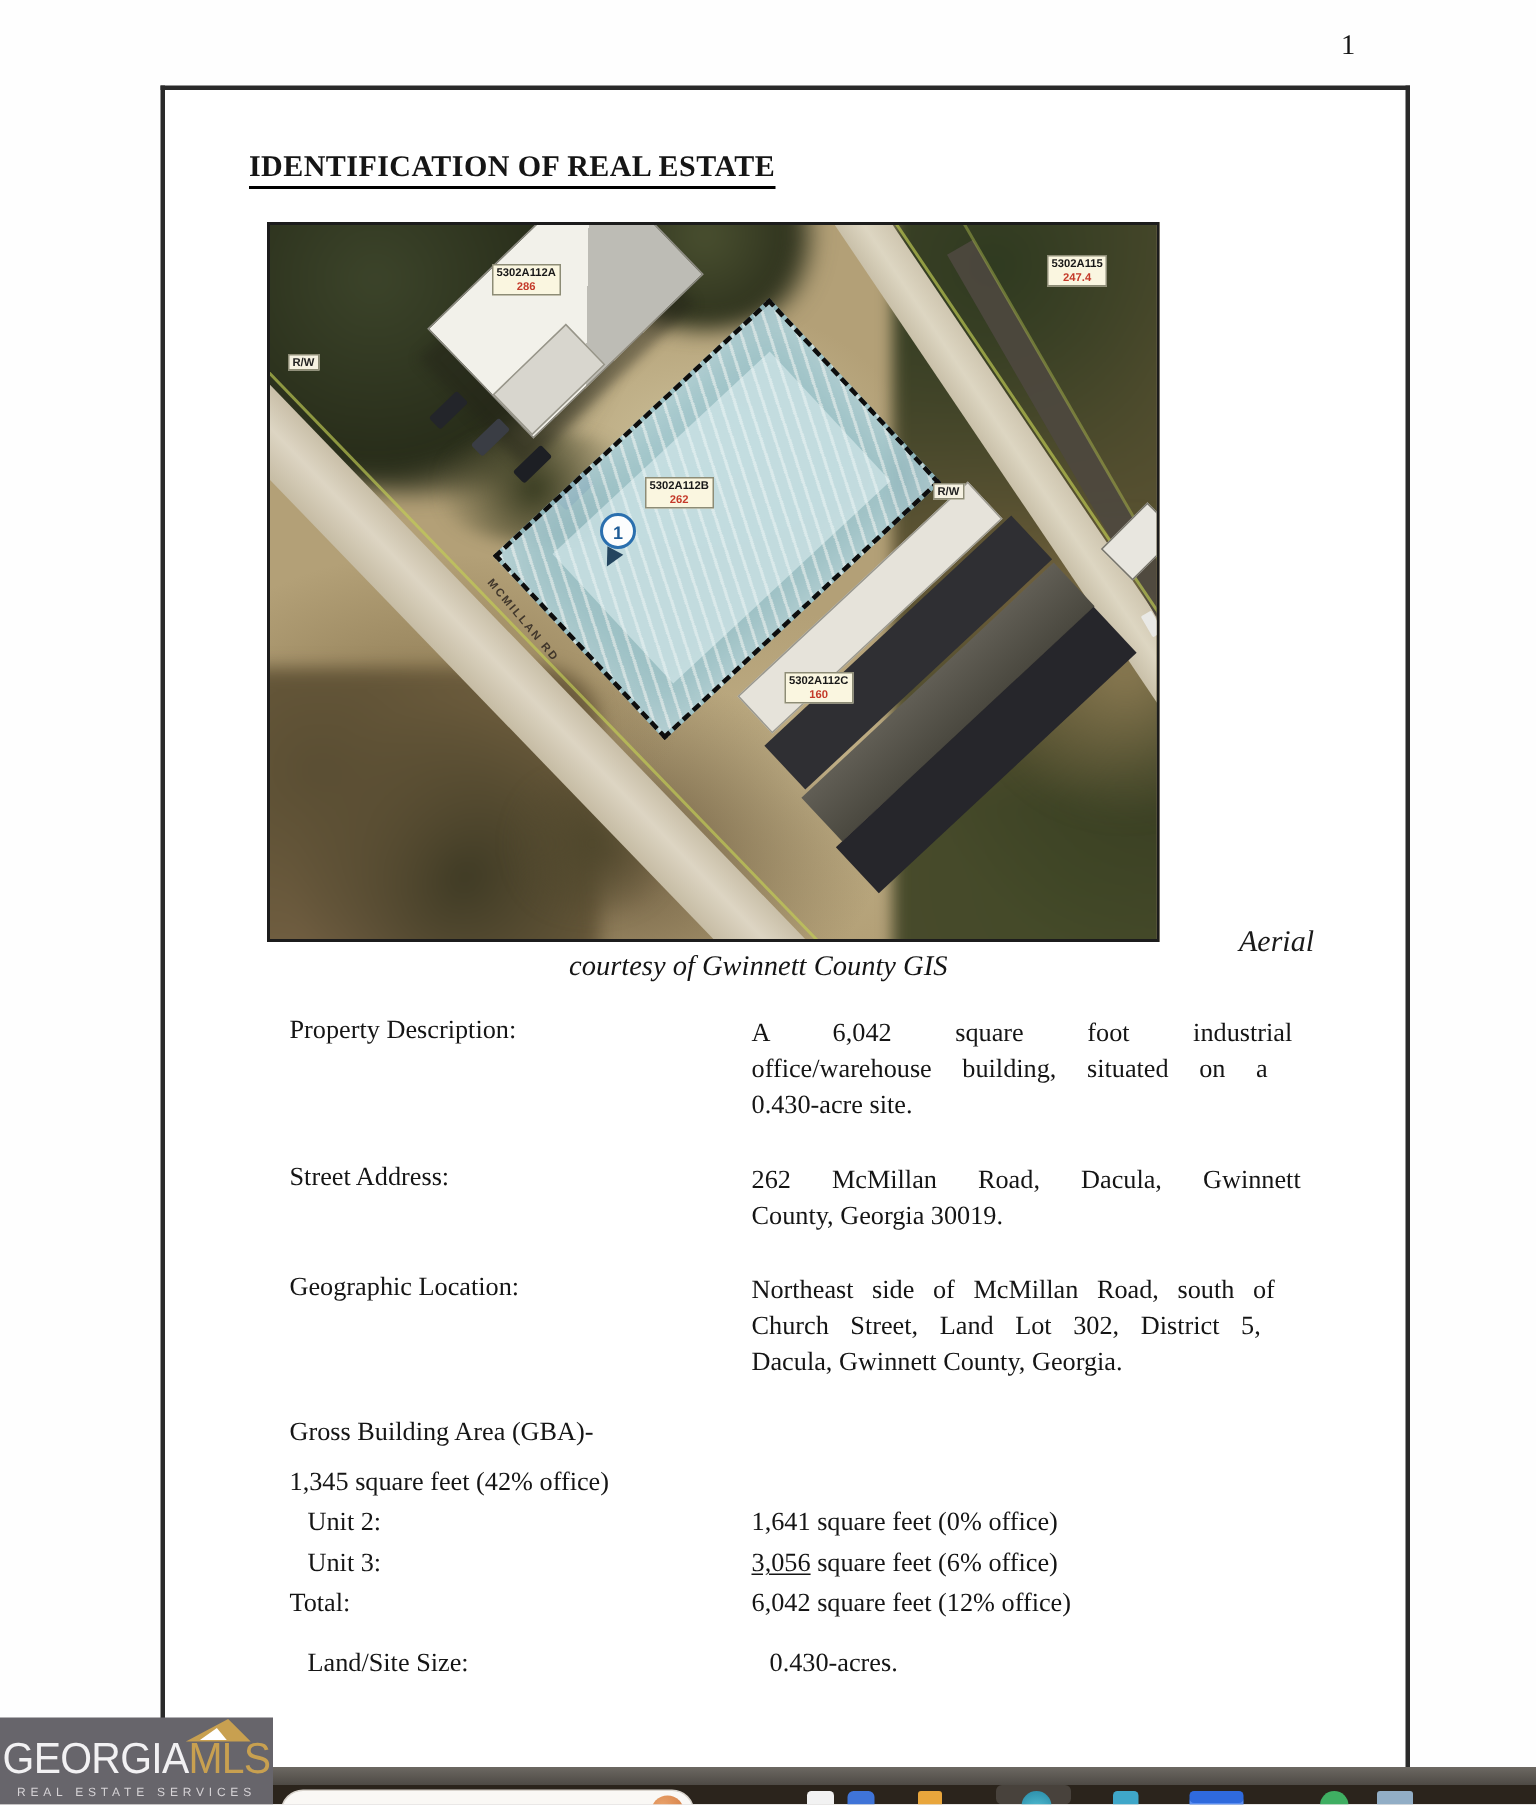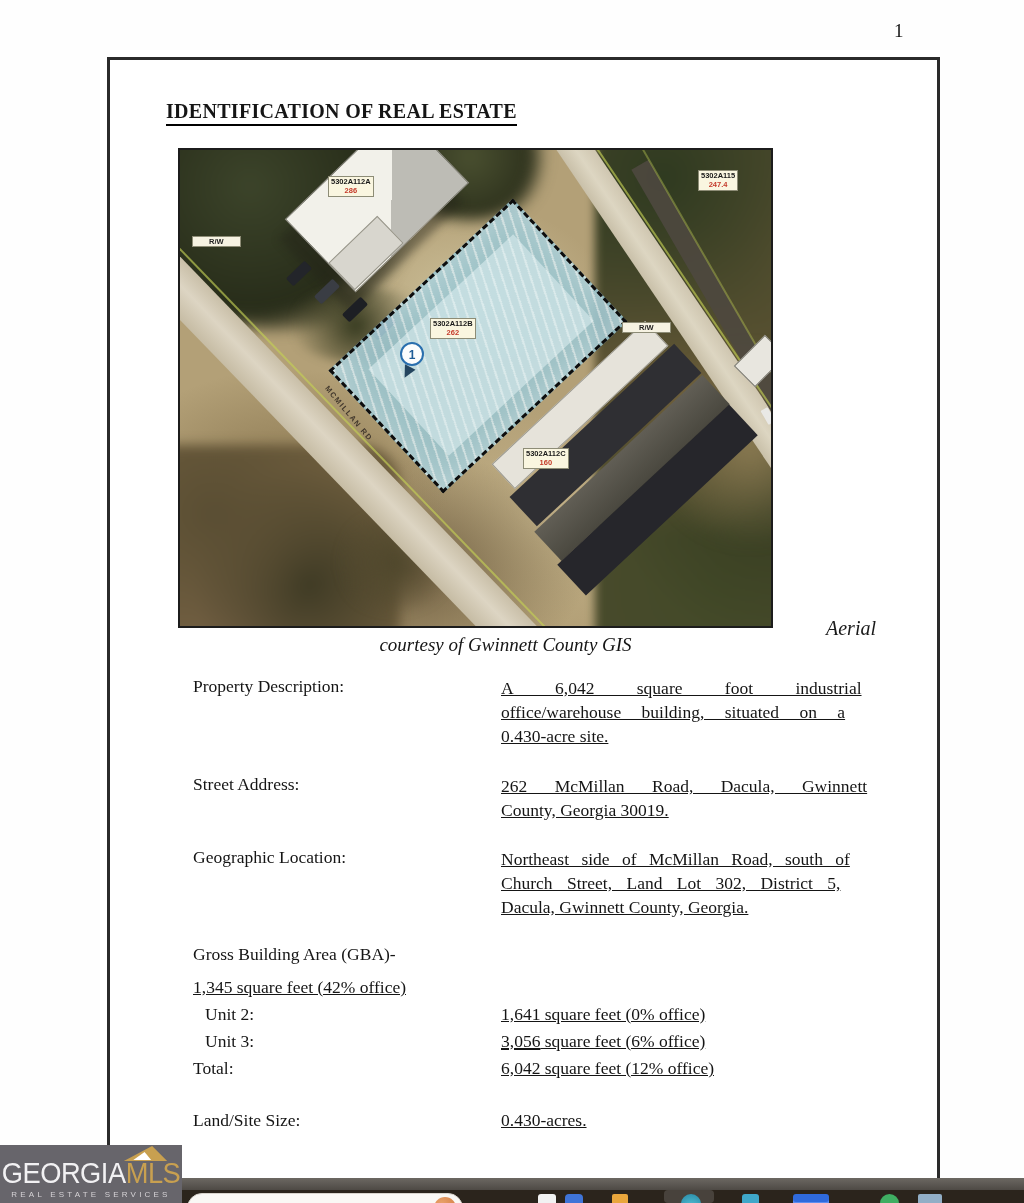--- a/index.html
+++ b/index.html
@@ -93,21 +93,21 @@
             box-shadow:inset 0 0 34px rgba(255,255,255,.35); }
   .proof { left:202px; top:136px; width:198px; height:118px; transform:rotate(-43deg);
            background:rgba(232,245,247,.5); }
 
   .maplabel { background:#faf6e0; border:1px solid #8d8c76; padding:1px 2px; text-align:center;
               font:bold 7.5px/8.5px "Liberation Sans", sans-serif; color:#181818; z-index:6; }
   .maplabel .num { display:block; color:#c43a2a; font-weight:bold; }
   .lblA { left:148px; top:26px; }  .lblB { left:250px; top:168px; }
   .lblC { left:343px; top:298px; } .lblD { left:518px; top:20px; }
   .lblE { left:630px; top:170px; }
-  .rw { background:#f6f2e2; border:1px solid #8d8c76; padding:0 16px;
+  .rw { background:#f6f2e2; border:1px solid #8d8c76; padding:0 2px;
         font:bold 7.5px/9px "Liberation Sans", sans-serif; color:#222; z-index:6; }
   .rw1 { left:12px; top:86px; } .rw2 { left:442px; top:172px; }
 
   .marker { left:220px; top:192px; width:24px; height:24px; border-radius:50%; background:#fcfdfd;
             border:2.5px solid #2a6fae; color:#1e5c96; z-index:7;
             font:bold 12px/23px "Liberation Sans", sans-serif; text-align:center; }
   .marker::after { content:""; position:absolute; left:-2px; top:22px; width:0; height:0;
             border:6px solid transparent; border-top:12px solid #24455f; transform:rotate(28deg); }
   .roadname { left:150px; top:234px; transform:rotate(50deg); transform-origin:0 0;
               font:bold 7.5px "Liberation Sans", sans-serif; letter-spacing:1.5px;
@@ -115,31 +115,31 @@
 
   .aerial-note { position:absolute; left:648px; bottom:-12px; width:70px;
                  font-style:italic; font-size:20px; color:#1a1a1a; }
   .caption { position:absolute; left:68px; top:574px; width:655px; text-align:center;
              font-style:italic; font-size:19px; }
 
   
   .details { position:absolute; left:83px; top:616px; width:700px; font-size:17.5px; }
   .drow { display:flex; }
   .dlabel { width:308px; flex:none; }
-  .dval { width:380px; flex:none; line-height:24px;text-decoration:underline; }
+  .dval { width:380px; flex:none; line-height:24px; }
   .dline { white-space:nowrap; }
   .ws38 { word-spacing:38px; } .ws16 { word-spacing:16px; } .ws23 { word-spacing:23px; }
   .ws8 { word-spacing:8px; }   .ws10 { word-spacing:10px; }
   .mb26 { margin-bottom:26px; } .mb25 { margin-bottom:25px; }
   .gba-head { margin-bottom:9px; }
   .listrow .dlabel { line-height:27px; }
   .listrow .dval { line-height:27px; }
   .indent { padding-left:12px; }
   .uline { text-decoration:underline; text-underline-offset:2px; }
-  .landrow { margin-top:25px; }
+  .landrow { margin-top:13px;justify-content:flex-end; }
 
   
   .watermark { position:absolute; left:0; top:1145px; width:182px; height:60px; background:#67656b;
                z-index:9; display:flex; flex-direction:column; align-items:center; justify-content:center;
                font-family:"Liberation Sans", sans-serif; }
   .brand { position:relative; font-size:29px; letter-spacing:-.5px; transform:scaleX(.94);
            line-height:30px; margin-top:6px; }
   .brand .ga { color:#f2f1f3; } .brand .mls { color:#c8a050; }
   .peak { position:absolute; top:-12px; right:14px; width:0; height:0;
           border-left:30px solid transparent; border-right:16px solid transparent;

